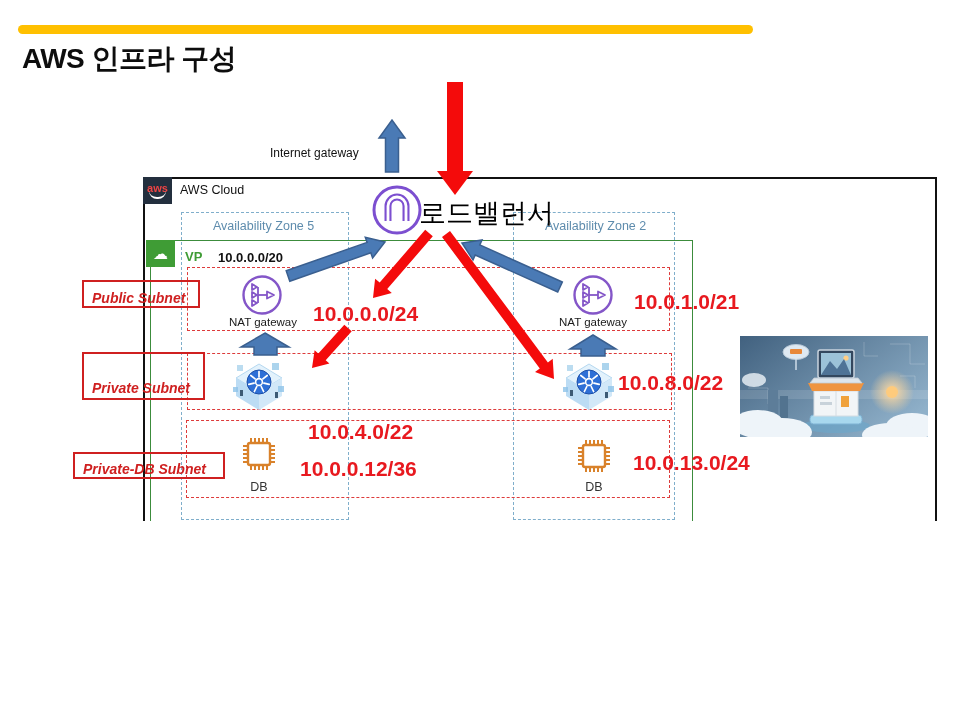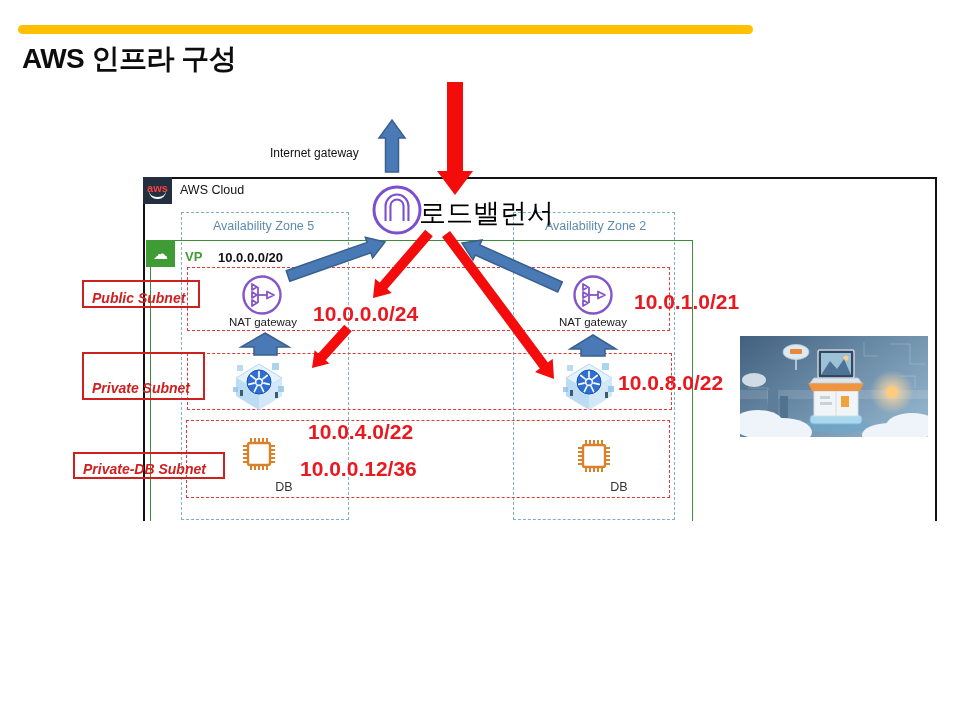--- a/index.html
+++ b/index.html
@@ -28,21 +28,21 @@
   .subnet-row{border:1.6px dashed #DD3B3B;z-index:5;}
   .row-public{left:187px;top:267px;width:481px;height:62px;}
   .row-private{left:187px;top:353px;width:483px;height:55px;}
   .row-db{left:186px;top:420px;width:482px;height:76px;}
   .row-label{border:2px solid #CF2020;color:#CF2020;font-weight:700;font-size:14px;z-index:15;
              background:transparent;display:flex;align-items:flex-end;padding-left:8px;box-sizing:border-box;font-style:italic;}
   .lbl-public{left:82px;top:280px;width:118px;height:28px;}
   .lbl-private{left:82px;top:352px;width:123px;height:48px;line-height:20px;}
   .lbl-db{left:73px;top:452px;width:152px;height:27px;}
   .small-label{font-size:11.5px;color:#1a1a1a;z-index:16;text-align:center;}
-  .db-label{font-size:12.5px;color:#333;z-index:16;text-align:center;margin-left:25px;}
+  .db-label{font-size:12.5px;color:#333;z-index:16;text-align:center;}
   .cidr{font-size:21px;font-weight:700;color:#E8191F;z-index:30;white-space:nowrap;}
   .lb-label{left:419px;top:195px;font-size:27px;color:#000;z-index:30;white-space:nowrap;}
   .ig-label{left:270px;top:146px;font-size:12px;color:#111;z-index:12;}
   .page-num{left:929px;top:600px;font-size:17px;color:#222;z-index:12;}
   .icon{z-index:20;}
   #arrows{left:0;top:0;z-index:40;pointer-events:none;}
 </style>
 </head>
 <body>
 
@@ -180,20 +180,21 @@
       <use href="#chipicon"></use>
     </svg>
   <div class="abs db-label" style="left:245px;top:480px;width:28px;">DB</div>
   <div class="abs db-label" style="left:580px;top:480px;width:28px;">DB</div>
 
   <div class="abs cidr" style="left:313px;top:302px;">10.0.0.0/24</div>
   <div class="abs cidr" style="left:634px;top:290px;">10.0.1.0/21</div>
   <div class="abs cidr" style="left:308px;top:376px;margin-top:44px;">10.0.4.0/22</div>
   <div class="abs cidr" style="left:618px;top:371px;">10.0.8.0/22</div>
   <div class="abs cidr" style="left:300px;top:457px;">10.0.0.12/36</div>
+  <div class="abs cidr" style="left:633px;top:451px;">10.0.13.0/24</div>
 
   <svg class="abs" style="left:740px;top:336px;z-index:6;" width="188" height="101" viewBox="0 0 188 101">
     <defs>
       <linearGradient id="bgG" x1="0" y1="0" x2="1" y2="0.7">
         <stop offset="0" stop-color="#41617f"></stop>
           <stop offset="1" stop-color="#8fb0c9"></stop>
       </linearGradient>
       <radialGradient id="sunG">
           <stop offset="0" stop-color="#ffd9a0"></stop>
           <stop offset="1" stop-color="#ffd9a0" stop-opacity="0"></stop>

